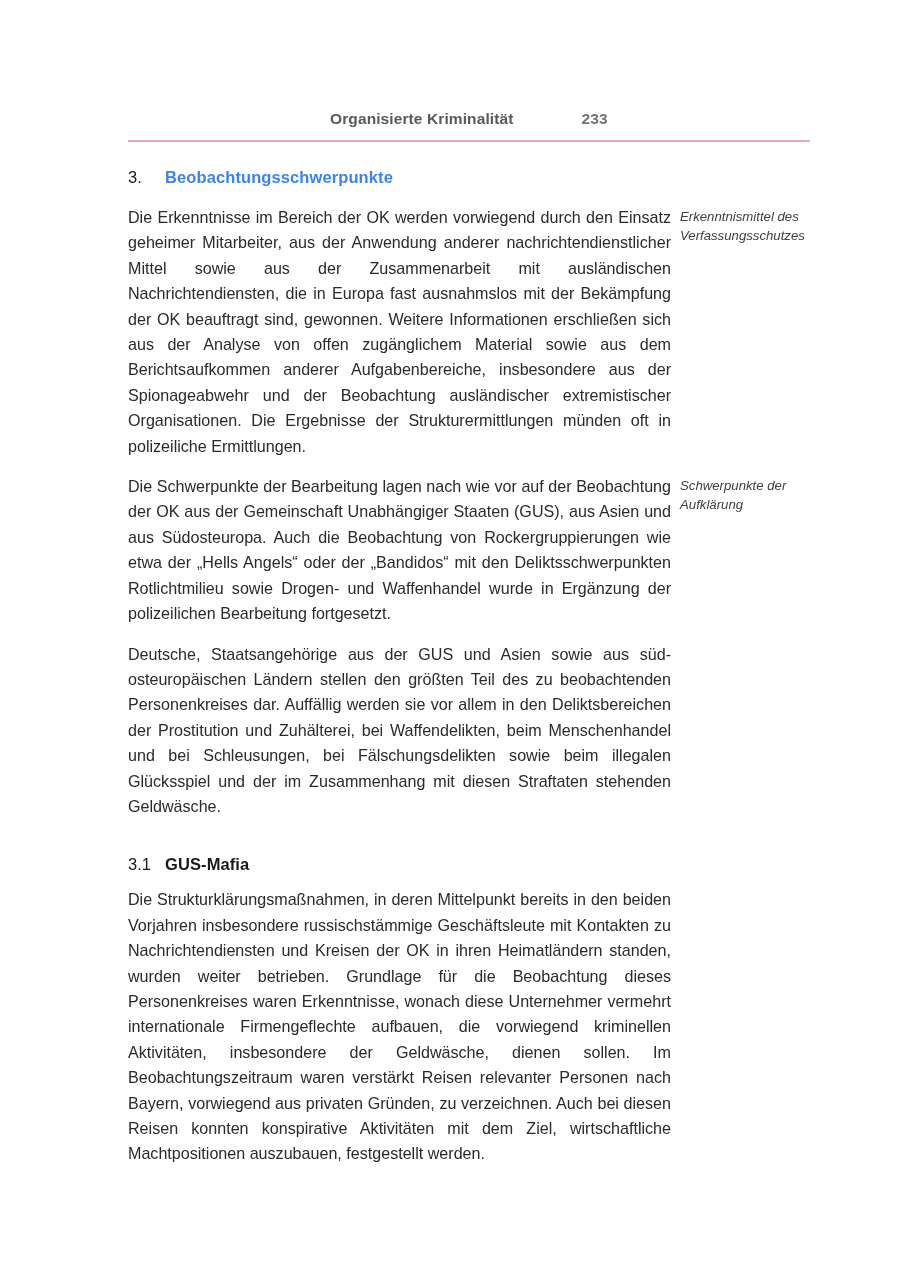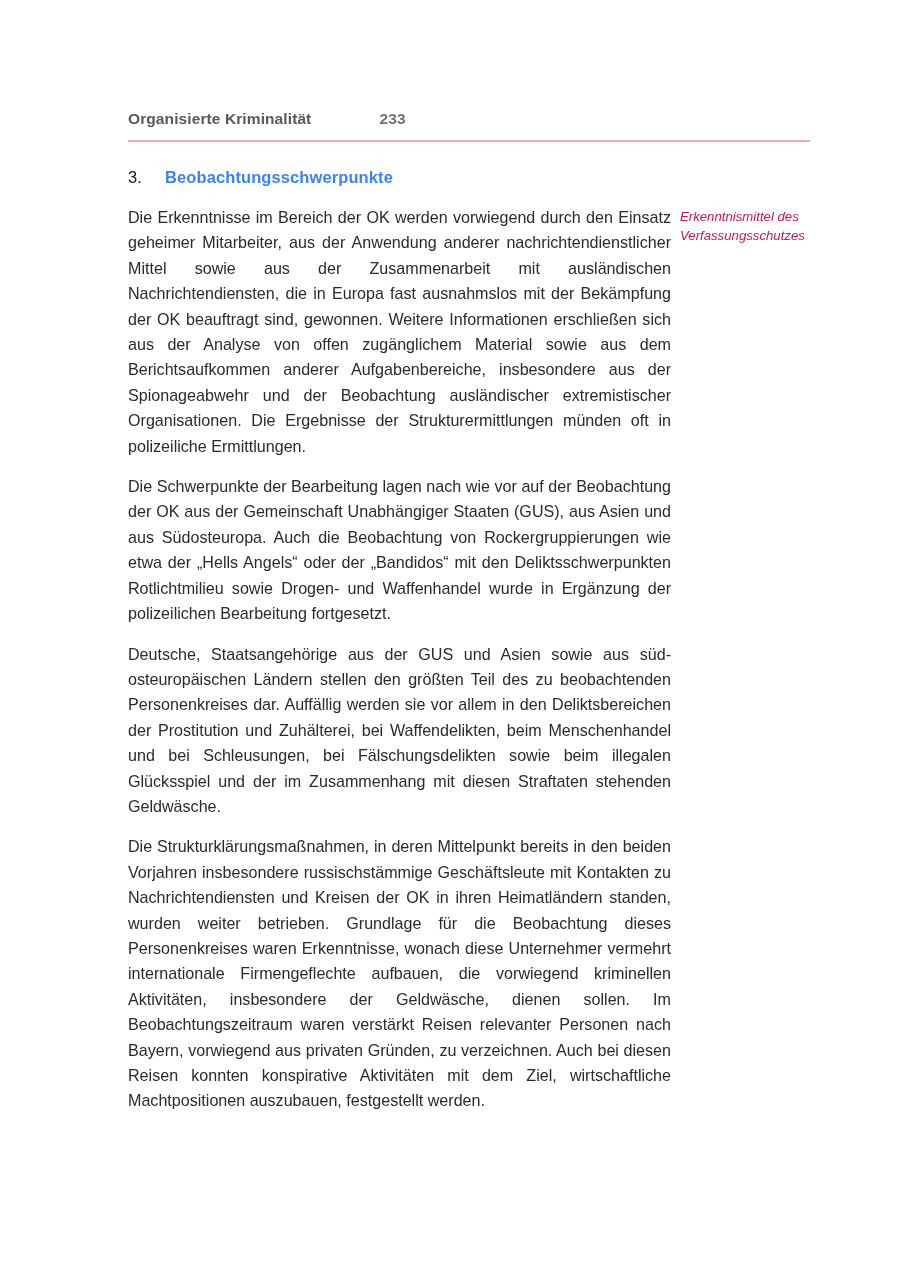--- a/index.html
+++ b/index.html
@@ -22,21 +22,21 @@
   }
 
   
   .running-head {
     position: absolute;
     left: 128px;
     top: 110px;
     width: 682px;
     display: flex;
     align-items: baseline;
-    justify-content: flex-start;
+    justify-content: center;
   }
   .running-head-title {
     font-size: 15.5px;
     font-weight: bold;
     color: #58595b;
     letter-spacing: 0.1px;
     margin-right: 68px;
   }
   .running-head-page {
     font-size: 15.5px;
@@ -120,21 +120,21 @@
 
   
   .margin-note {
     position: absolute;
     left: 552px;
     top: 2px;
     width: 150px;
     font-size: 13.2px;
     line-height: 19px;
     font-style: italic;
-    color: #be185d;
+    color: #404040;
   }
 </style>
 </head>
 <body>
 
 <div class="page">
 
   <div class="running-head">
     <span class="running-head-title">Organisierte Kriminalität</span>
     <span class="running-head-page">233</span>
@@ -148,25 +148,30 @@
       <span class="section-title">Beobachtungsschwerpunkte</span>
     </div>
 
     <div class="block">
       <p class="body-text last-line-left">Die Erkenntnisse im Bereich der OK werden vorwiegend durch den Einsatz geheimer Mitarbeiter, aus der Anwendung anderer nachrich­tendienstlicher Mittel sowie aus der Zusammenarbeit mit auslän­dischen Nachrichtendiensten, die in Europa fast ausnahmslos mit der Bekämpfung der OK beauftragt sind, gewonnen. Weitere Informa­tionen erschließen sich aus der Analyse von offen zugänglichem Material sowie aus dem Berichtsaufkommen anderer Aufgaben­bereiche, insbesondere aus der Spionageabwehr und der Beobach­tung ausländischer extremistischer Organisationen. Die Ergebnisse der Strukturermittlungen münden oft in polizeiliche Ermittlungen.</p>
       <div class="margin-note">Erkenntnismittel des Verfassungs­schutzes</div>
     </div>
 
     <div class="block">
       <p class="body-text last-line-left">Die Schwerpunkte der Bearbeitung lagen nach wie vor auf der Beobachtung der OK aus der Gemeinschaft Unabhängiger Staaten (GUS), aus Asien und aus Südosteuropa. Auch die Beobachtung von Rockergruppierungen wie etwa der „Hells Angels“ oder der „Bandi­dos“ mit den Deliktsschwerpunkten Rotlichtmilieu sowie Drogen- und Waffenhandel wurde in Ergänzung der polizeilichen Bearbeitung fortgesetzt.</p>
+      <div class="margin-note">Schwerpunkte der Aufklärung</div>
     </div>
 
     <div class="block">
       <p class="body-text last-line-left">Deutsche, Staatsangehörige aus der GUS und Asien sowie aus süd­osteuropäischen Ländern stellen den größten Teil des zu beobachten­den Personenkreises dar. Auffällig werden sie vor allem in den Deliktsbereichen der Prostitution und Zuhälterei, bei Waffendelikten, beim Menschenhandel und bei Schleusungen, bei Fälschungsdelikten sowie beim illegalen Glücksspiel und der im Zusammenhang mit diesen Straftaten stehenden Geldwäsche.</p>
     </div>
 
+    <div class="sub-heading">
+      <span class="sub-num">3.1</span>
+      <span class="sub-title">GUS-Mafia</span>
+    </div>
 
     <div class="block">
       <p class="body-text">Die Strukturklärungsmaßnahmen, in deren Mittelpunkt bereits in den beiden Vorjahren insbesondere russischstämmige Geschäftsleute mit Kontakten zu Nachrichtendiensten und Kreisen der OK in ihren Heimat­ländern standen, wurden weiter betrieben. Grundlage für die Beobach­tung dieses Personenkreises waren Erkenntnisse, wonach diese Unter­nehmer vermehrt internationale Firmengeflechte aufbauen, die vorwie­gend kriminellen Aktivitäten, insbesondere der Geldwäsche, dienen sollen. Im Beobachtungszeitraum waren verstärkt Reisen relevanter Personen nach Bayern, vorwiegend aus privaten Gründen, zu verzeich­nen. Auch bei diesen Reisen konnten konspirative Aktivitäten mit dem Ziel, wirtschaftliche Machtpositionen auszubauen, festgestellt werden.</p>
     </div>
 
   </div>
 </div>
 
 </body></html>

